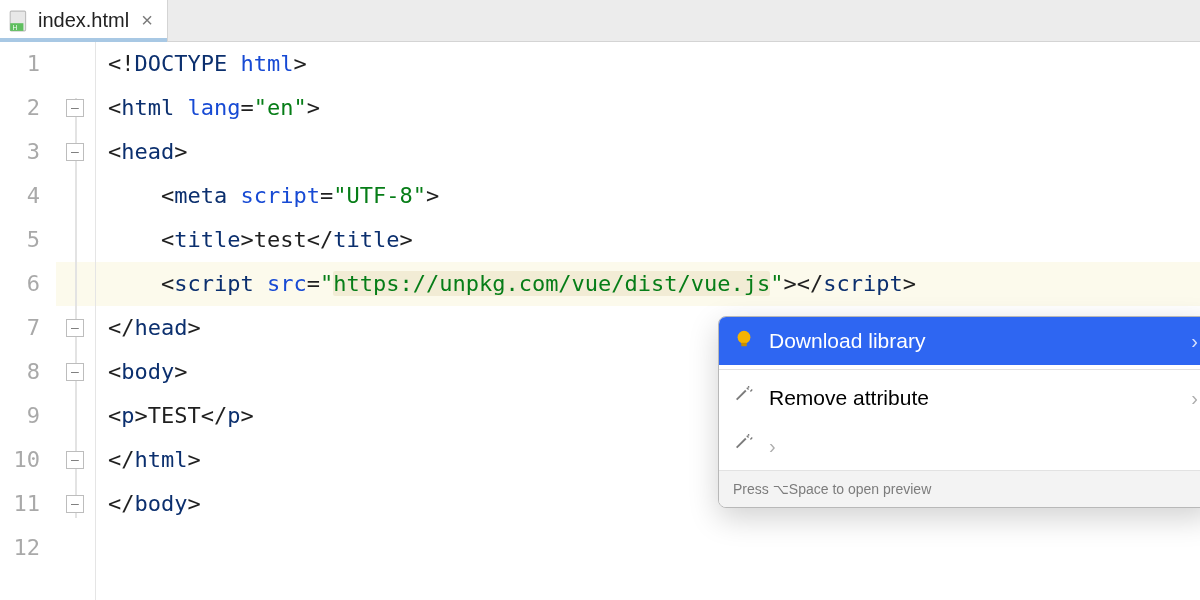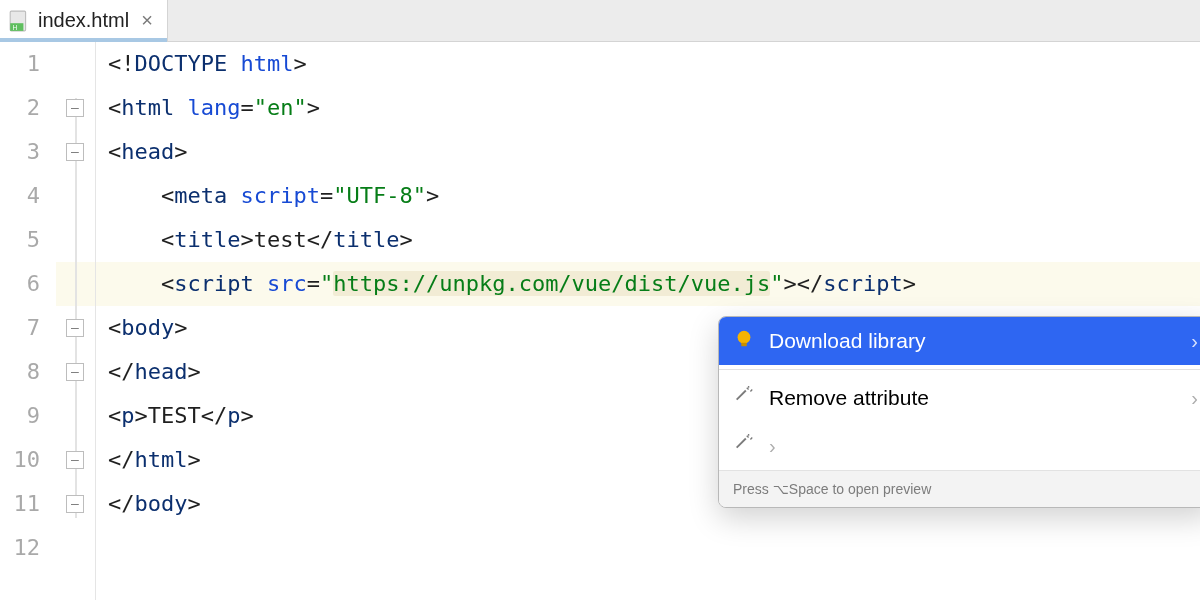--- a/index.html
+++ b/index.html
@@ -215,23 +215,23 @@
     <div class="code-line"><span class="c-angle">&lt;</span><span class="c-kw">html </span><span class="c-attr">lang</span><span class="c-default">=</span><span class="c-str">"en"</span><span class="c-angle">&gt;</span></div>
 
     <div class="code-line"><span class="c-angle">&lt;</span><span class="c-kw">head</span><span class="c-angle">&gt;</span></div>
 
     <div class="code-line"><span class="c-angle">    &lt;</span><span class="c-kw">meta </span><span class="c-attr">script</span><span class="c-default">=</span><span class="c-str">"UTF-8"</span><span class="c-angle">&gt;</span></div>
 
     <div class="code-line"><span class="c-angle">    &lt;</span><span class="c-kw">title</span><span class="c-angle">&gt;</span><span class="c-default">test</span><span class="c-angle">&lt;/</span><span class="c-kw">title</span><span class="c-angle">&gt;</span></div>
 
     <div class="code-line"><span class="c-angle">    &lt;</span><span class="c-kw">script </span><span class="c-attr">src</span><span class="c-default">=</span><span class="c-str">"</span><span class="c-str url-bg">https://unpkg.com/vue/dist/vue.js</span><span class="c-str">"</span><span class="c-angle">&gt;&lt;/</span><span class="c-kw">script</span><span class="c-angle">&gt;</span></div>
 
+    <div class="code-line"><span class="c-angle">&lt;/</span><span class="c-kw">head</span><span class="c-angle">&gt;</span></div>
+
     <div class="code-line"><span class="c-angle">&lt;</span><span class="c-kw">body</span><span class="c-angle">&gt;</span></div>
-
-    <div class="code-line"><span class="c-angle">&lt;/</span><span class="c-kw">head</span><span class="c-angle">&gt;</span></div>
 
     <div class="code-line"><span class="c-angle">&lt;</span><span class="c-kw">p</span><span class="c-angle">&gt;</span><span class="c-default">TEST</span><span class="c-angle">&lt;/</span><span class="c-kw">p</span><span class="c-angle">&gt;</span></div>
 
     <div class="code-line"><span class="c-angle">&lt;/</span><span class="c-kw">html</span><span class="c-angle">&gt;</span></div>
 
     <div class="code-line"><span class="c-angle">&lt;/</span><span class="c-kw">body</span><span class="c-angle">&gt;</span></div>
 
     <div class="code-line"></div>
   </div>
 </div>

